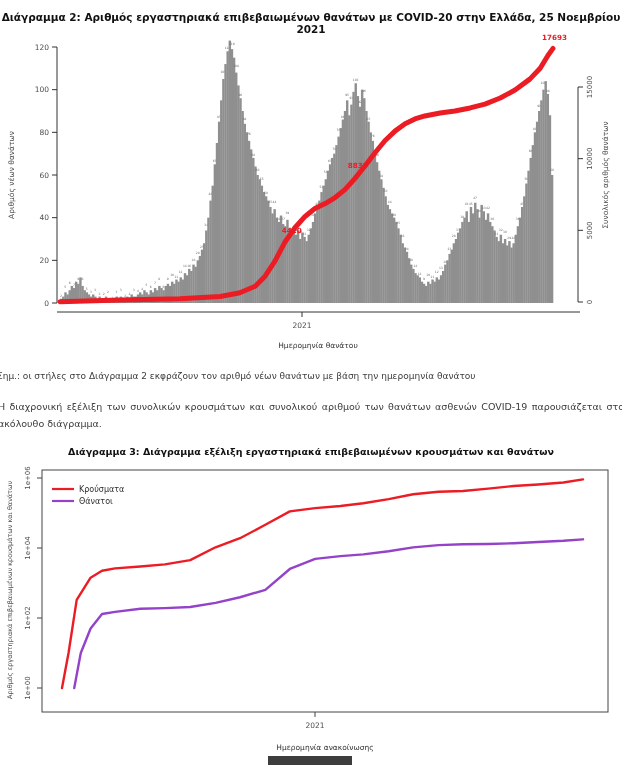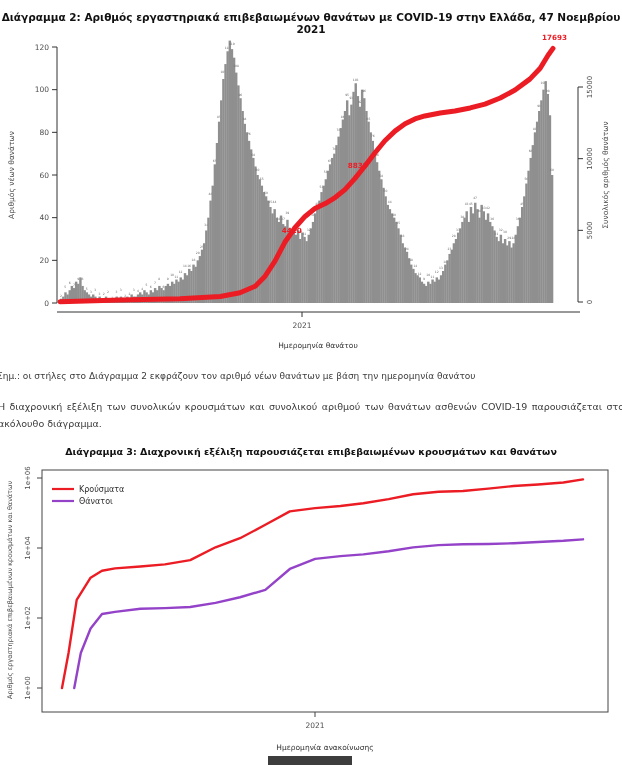--- a/index.html
+++ b/index.html
@@ -436,22 +436,22 @@
         <path d="M74.249,688 L80.7818,653 L90.581,628.5360498482394 L102.01339999999999,614.0119826692608 L115.07900000000001,611.8368059330512 L140.3936,608.814211859435 L164.89159999999998,608.0844569953757 L190.2062,607.0146472870797 L215.5208,602.8460748193958 L240.0188,597.2738134911447 L265.3334,589.9029196147809 L289.83140000000003,568.9690874558073 L315.14599999999996,558.9021917320217 L340.4606,556.1469465661248 L363.3254,554.3228730571841 L388.64,551.2161660862607 L413.138,547.3265667361452 L438.4526,545.0749002114103 L462.9506,544.3226497916457 L488.2652,544.0154908371879 L513.5798,543.2125612885823 L538.0778,542.0121097924866 L563.3924,540.7525996470066 L582.9908,539.326948287144" fill="none" stroke="#9443c9" stroke-width="2.4" stroke-linecap="round" stroke-linejoin="round"></path>
         <g>
           <line x1="52" y1="489" x2="74" y2="489" stroke="#ec1c24" stroke-width="2.2"></line>
           <text x="79" y="492" font-size="8" fill="#2f2f2f">Κρούσματα</text>
           <line x1="52" y1="501" x2="74" y2="501" stroke="#9443c9" stroke-width="2.2"></line>
           <text x="79" y="504" font-size="8" fill="#2f2f2f">Θάνατοι</text>
         </g>
       </g>
     </svg>
 
-  <div class="t1">Διάγραμμα 2: Αριθμός εργαστηριακά επιβεβαιωμένων θανάτων με COVID-19 στην Ελλάδα, 47 Νοεμβρίου 2021</div>
+  <div class="t1">Διάγραμμα 2: Αριθμός εργαστηριακά επιβεβαιωμένων θανάτων με COVID-20 στην Ελλάδα, 25 Νοεμβρίου 2021</div>
 
   <div class="note">Σημ.: οι στήλες στο Διάγραμμα 2 εκφράζουν τον αριθμό νέων θανάτων με βάση την ημερομηνία θανάτου</div>
 
   <div class="para">Η διαχρονική εξέλιξη των συνολικών κρουσμάτων και συνολικού αριθμού των θανάτων ασθενών COVID-19 παρουσιάζεται στο ακόλουθο διάγραμμα.</div>
 
-  <div class="t2">Διάγραμμα 3: Διαχρονική εξέλιξη παρουσιάζεται επιβεβαιωμένων κρουσμάτων και θανάτων</div>
+  <div class="t2">Διάγραμμα 3: Διάγραμμα εξέλιξη εργαστηριακά επιβεβαιωμένων κρουσμάτων και θανάτων</div>
 
   <div class="footer-strip"></div>
 </div>
 
 </body></html>

